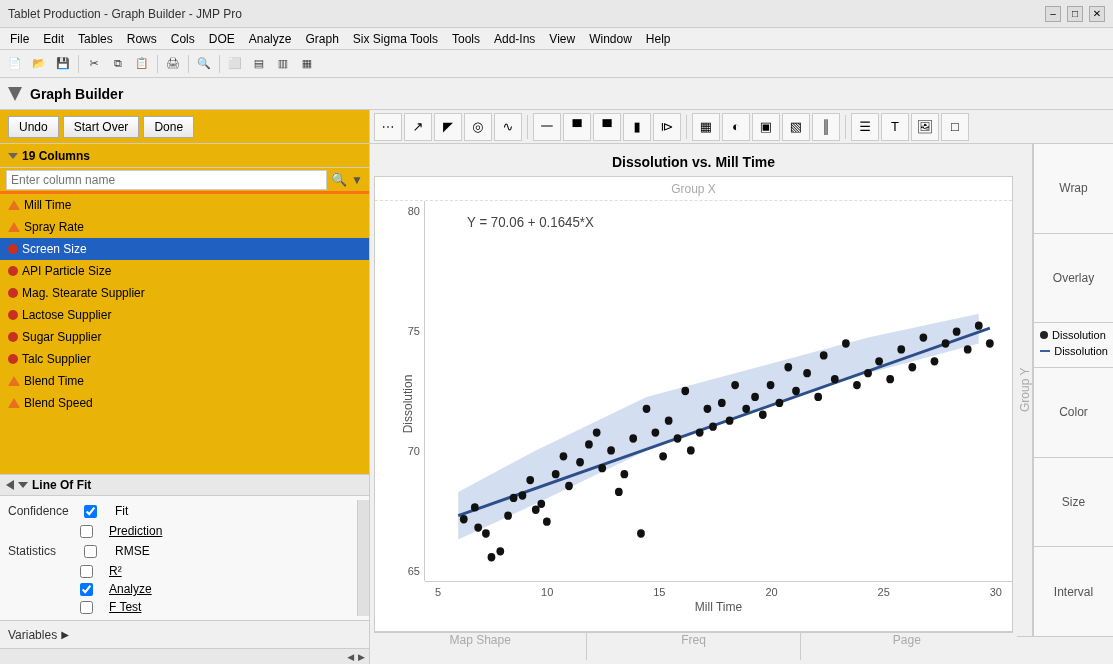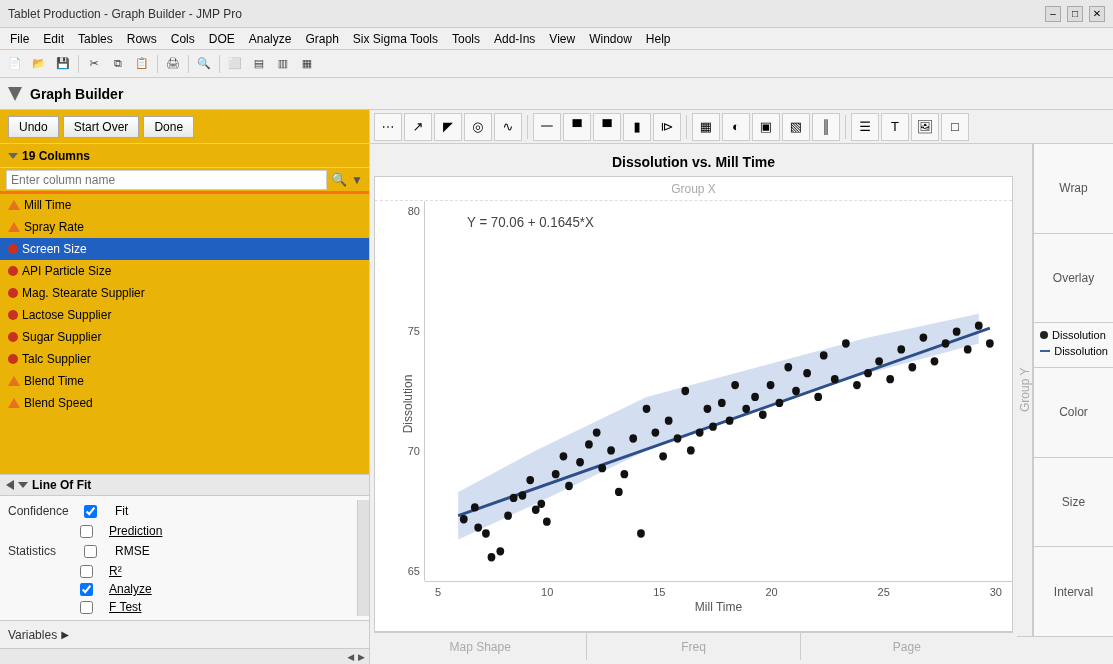--- a/index.html
+++ b/index.html
@@ -387,21 +387,21 @@
       height: 28px;
       border-top: 1px solid #ccc;
       background: #f0f0f0;
       display: flex;
       align-items: center;
     }
 
     .bottom-zone {
       flex: 1;
       display: flex;
-      align-items: center;
+      align-items: flex-start;
       justify-content: center;
       border-right: 1px solid #ccc;
       font-size: 12px;
       color: #aaa;
       height: 100%;
     }
     .bottom-zone-last { border-right: none; }
 
     
     .right-labels {

